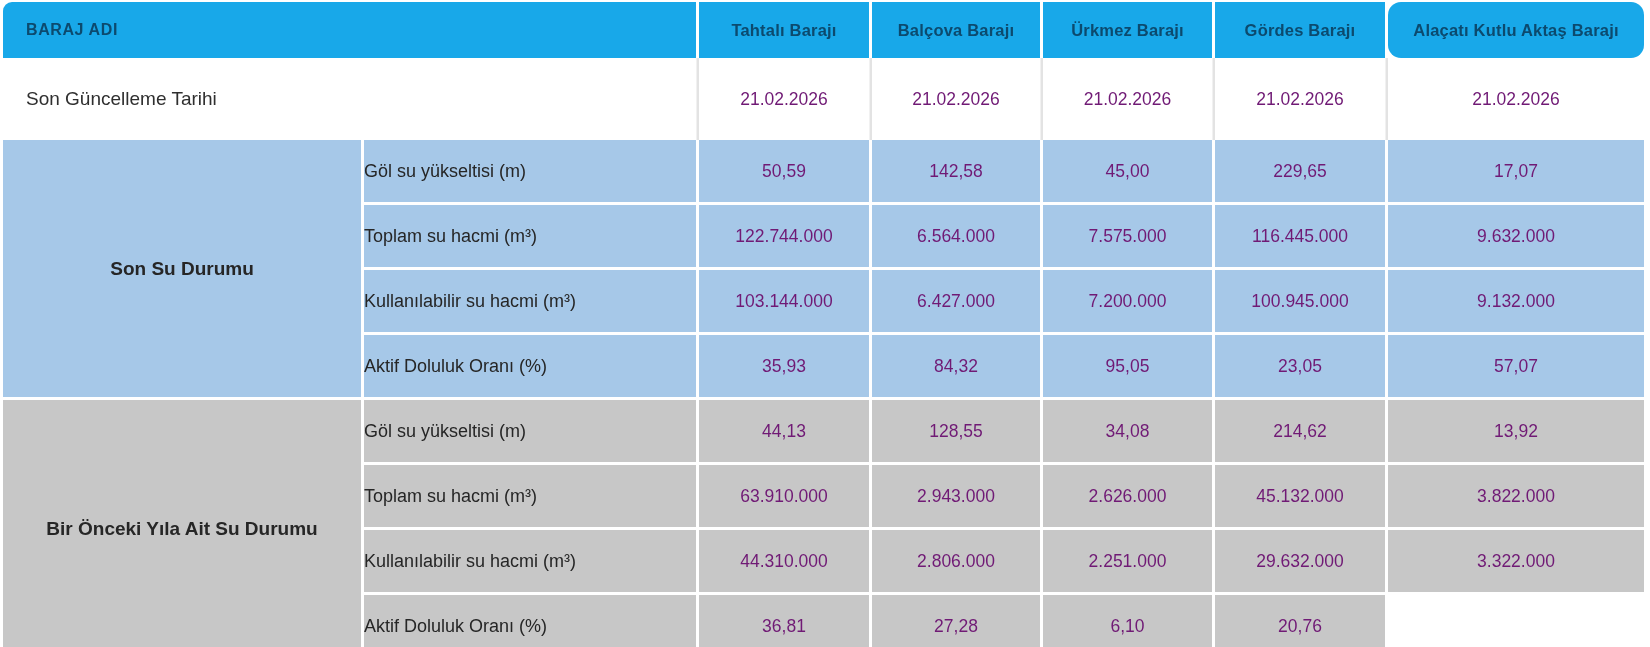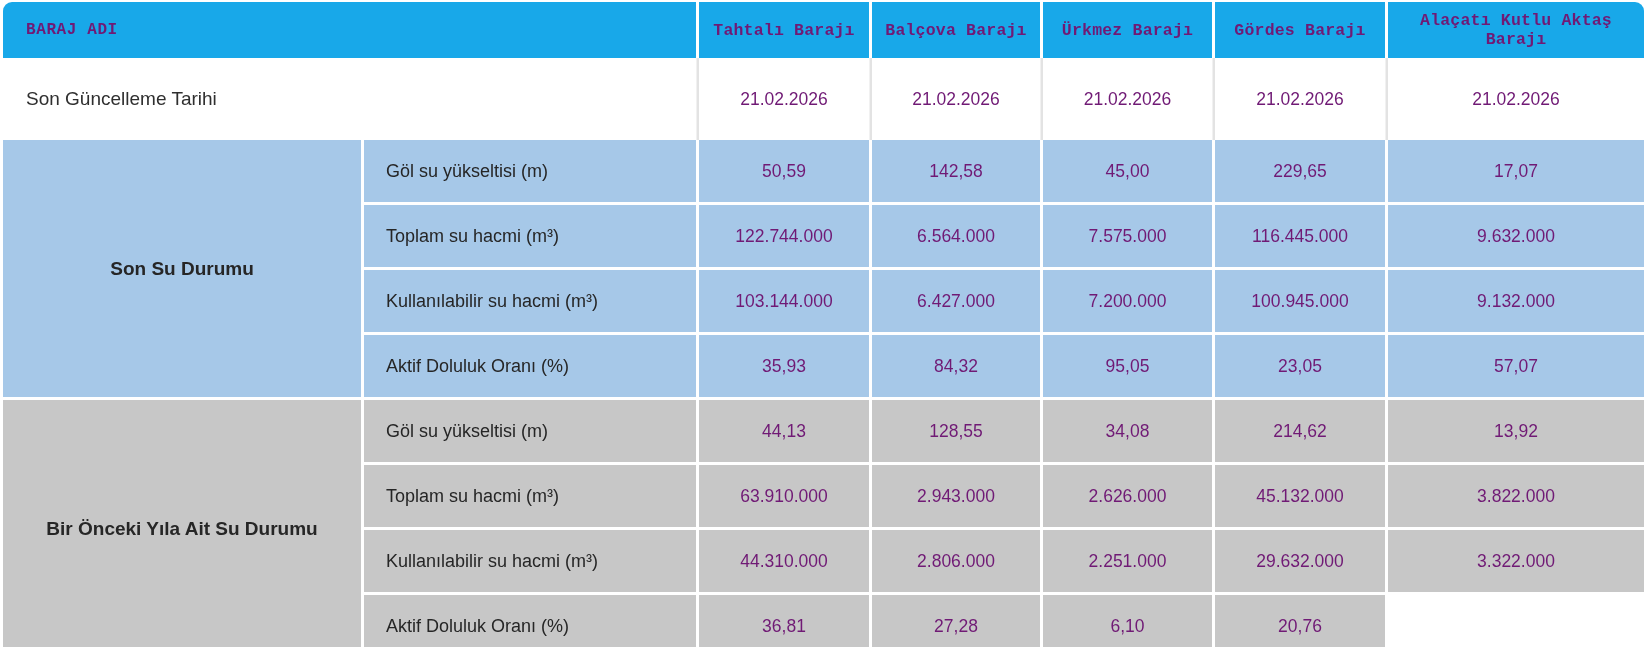--- a/index.html
+++ b/index.html
@@ -6,42 +6,41 @@
   body{
     width:1650px;height:647px;overflow:hidden;
     font-family:"Liberation Sans","DejaVu Sans",sans-serif;
     color:#2d2d2d;
   }
   .wrap{width:1641px;margin-left:3px;}
   .grid{display:grid;column-gap:3px;background:#ffffff;}
   .cols7{grid-template-columns:358px 332px 170px 168px 169px 170px 256px;}
   .hdr{grid-template-columns:693px 170px 168px 169px 170px 256px;height:56px;margin-top:2px;}
   .hdr-cell{
-    background:#18a8e9;color:#701a75;font-weight:700;font-size:16.5px;
+    background:#18a8e9;color:#0c4a6e;font-weight:700;font-size:16.5px;
     display:flex;align-items:center;justify-content:center;text-align:center;
     letter-spacing:.2px;
-    font-family:Liberation Mono, monospace;
   }
   .hdr-corner{justify-content:flex-start;padding-left:23px;border-top-left-radius:9px;font-size:16px;letter-spacing:.6px;}
-  .hdr-last{border-top-right-radius:9px;}
+  .hdr-last{border-top-right-radius:9px;border-radius:13px;}
   .daterow{height:82px;}
   .date-label{
     grid-column:1 / span 2;display:flex;align-items:center;
     padding-left:23px;font-size:19px;color:#2f2f2f;background:#ffffff;
   }
   .date-val{box-shadow:-2.5px 0 0 0 #e3e3e3;}
   .val{display:flex;align-items:center;justify-content:center;font-size:17.5px;color:#701a75;}
   .section{grid-template-rows:repeat(4,62px);gap:3px;}
   .section.gray{margin-top:3px;}
   .sec-label{
     grid-row:1 / span 4;grid-column:1;
     display:flex;align-items:center;justify-content:center;text-align:center;
     font-weight:700;font-size:19px;color:#262626;
   }
-  .row-label{display:flex;align-items:center;padding-left:22px;font-size:18px;color:#262626;}
+  .row-label{display:flex;align-items:center;font-size:18px;color:#262626;}
   .blue .cellbg{background:#a6c8e8;}
   .gray .cellbg{background:#c7c7c7;}
   .bottom-bar{height:4px;background:#18a8e9;}
 </style>
 </head>
 <body>
 
 <div class="wrap">
 
   <div class="grid hdr">

